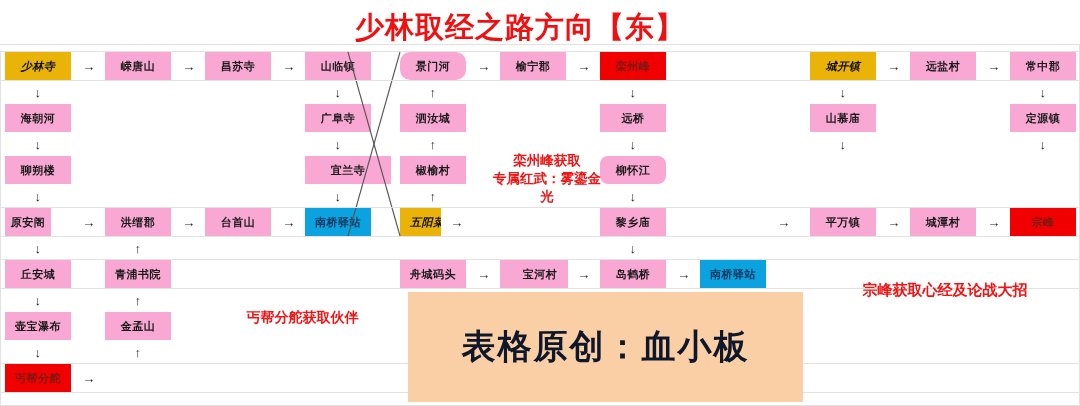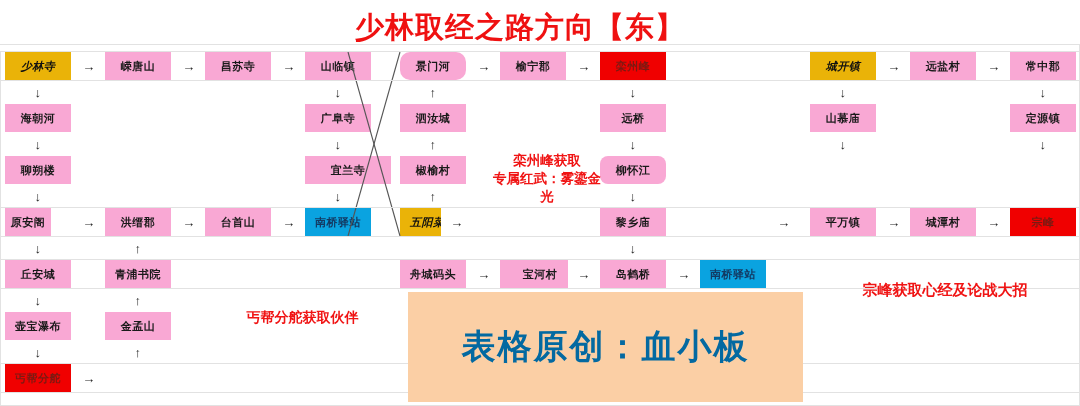--- a/index.html
+++ b/index.html
@@ -46,21 +46,21 @@
     text-align:center;
     line-height:1.35;
     white-space:pre-line;
   }
   .banner{
     position:absolute;
     background:#fbcfa5;
     display:flex;align-items:center;justify-content:center;
   }
   .banner span{
-    color:#0369a1;font-weight:bold;font-size:34px;letter-spacing:2px;
+    color:#0f172a;font-weight:bold;font-size:34px;letter-spacing:2px;
     font-family:"DejaVu Sans",sans-serif;
   }
   .gridline{ position:absolute;background:#e2e2e2; }
   svg.cross{ position:absolute; overflow:visible; }
 </style>
 </head>
 <body>
 
 <div id="sheet">
     <div class="cell loc-start" style="left: 5px; top: 52px; width: 66px; height: 28px;">少林寺</div>

